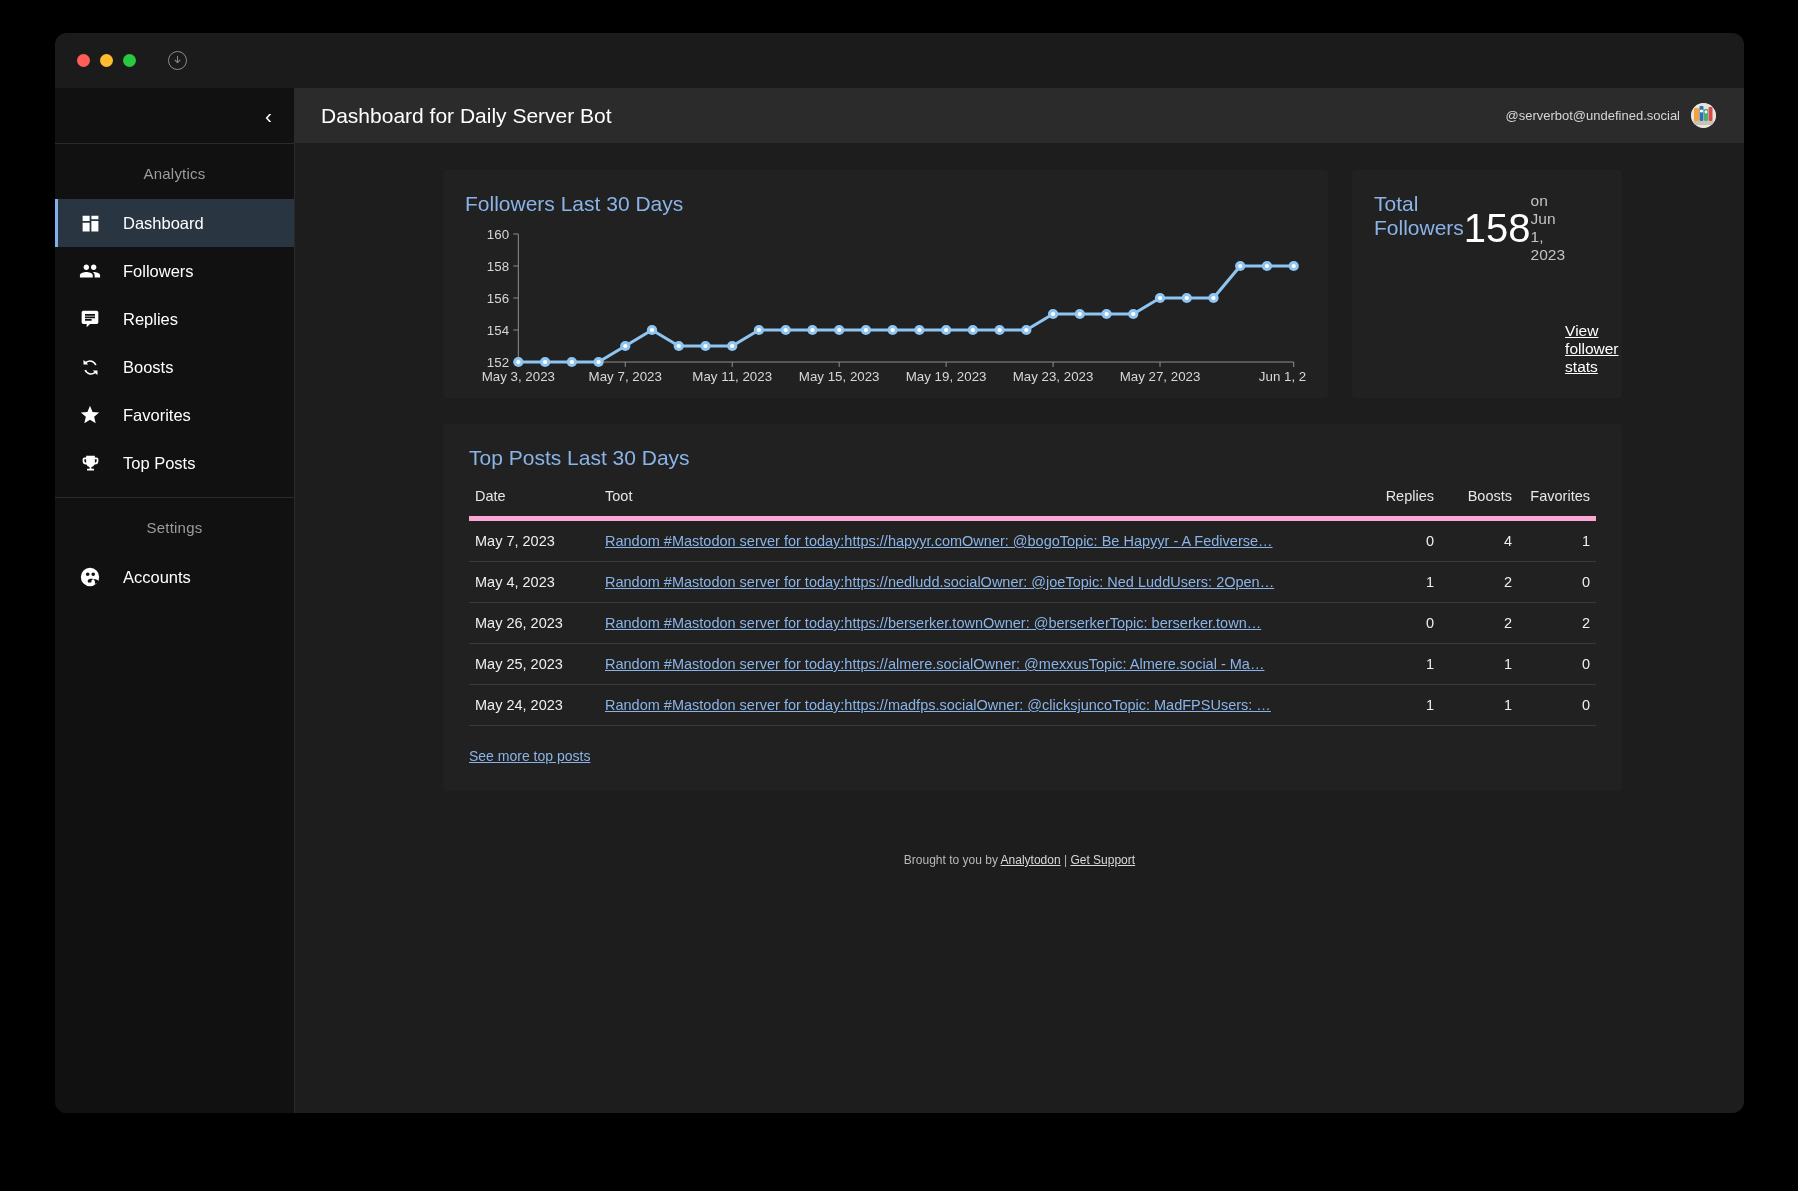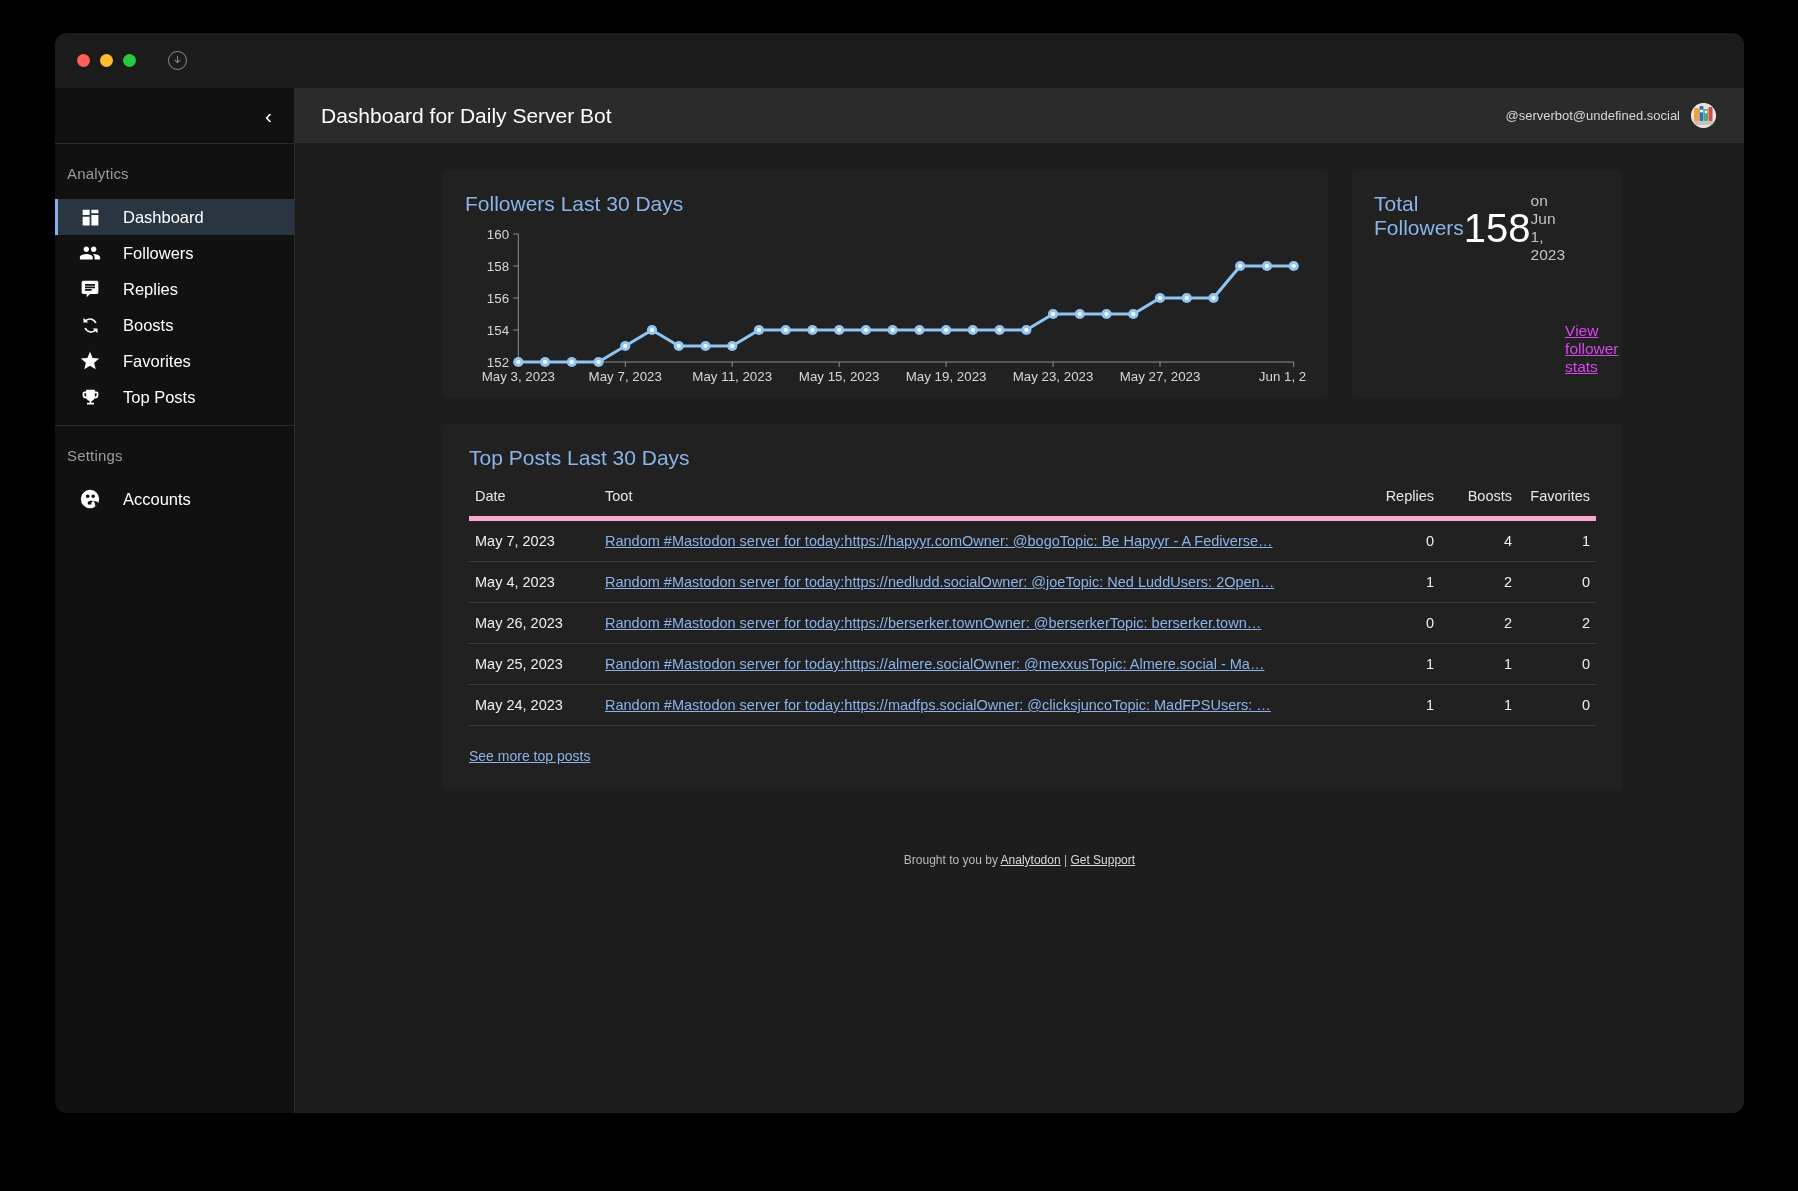--- a/index.html
+++ b/index.html
@@ -75,28 +75,27 @@
     line-height: 1;
     cursor: pointer;
     background: none; border: none; padding: 0;
     font-family: "Liberation Sans", sans-serif;
   }
   .sb-divider { height: 1px; background: #2b2b2b; }
   .sb-section-label {
     color: #9c9c9c;
     font-size: 15px;
     padding: 21px 0 17px 0;
-    text-align: left;
+    text-align: center;
     letter-spacing: .2px;
-    margin-left: 12px;
   }
   .sb-item {
     display: flex;
     align-items: center;
-    height: 36px;
+    height: 48px;
     padding-left: 22px;
     color: #ffffff;
     font-size: 16.5px;
     cursor: pointer;
     text-decoration: none;
   }
   .sb-item.active {
     background: #2a3542;
     border-left: 3px solid #7fb3e8;
     padding-left: 19px;
@@ -170,21 +169,21 @@
   }
   .big-number {
     color: #ffffff;
     font-size: 40px;
     line-height: 1.1;
     margin: 14px 0 6px 0;
     font-weight: 400;
   }
   .sub-date { color: #c3c3c3; font-size: 15.5px; }
   .card-link {
-    color: #d946ef;
+    color: #ffffff;
     font-size: 15.5px;
     text-decoration: underline;
     margin-top: auto;
     cursor: pointer;
     display: inline-block;
   }
   
   .chart-wrap { position: relative; height: 162px; margin-top: 10px; }
   .chart-svg { display: block; width: 100%; height: 162px; }
 

